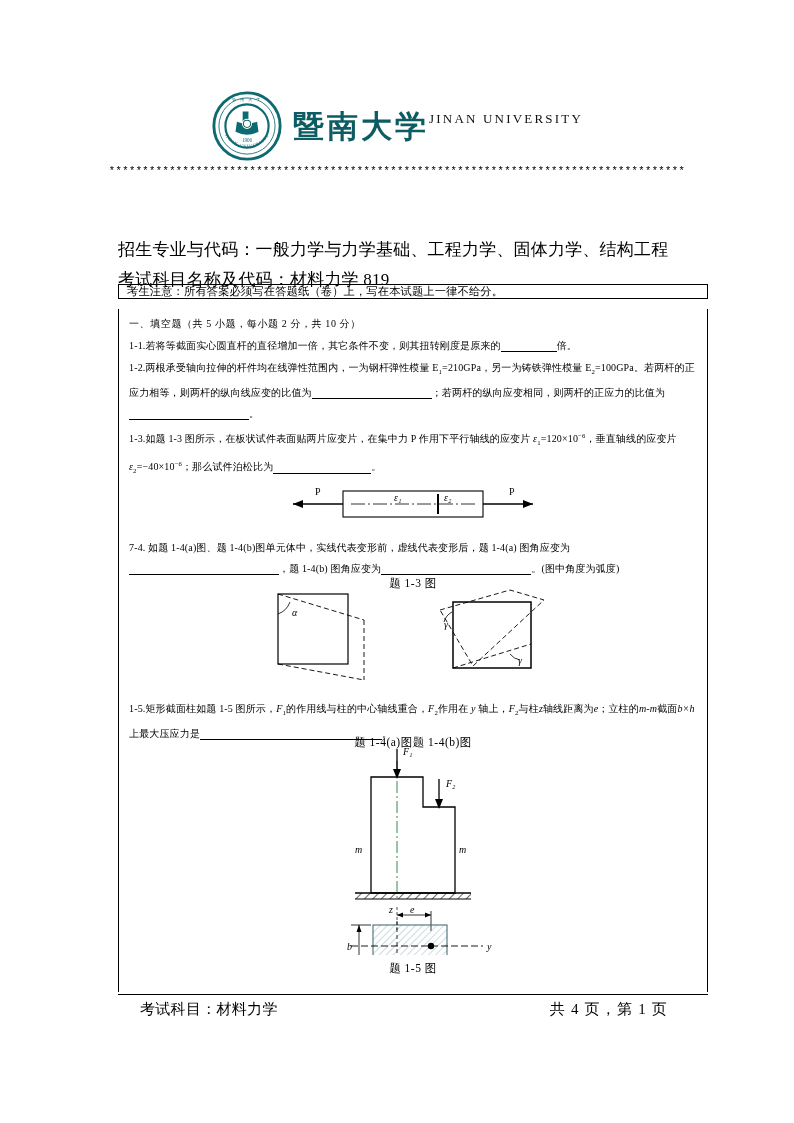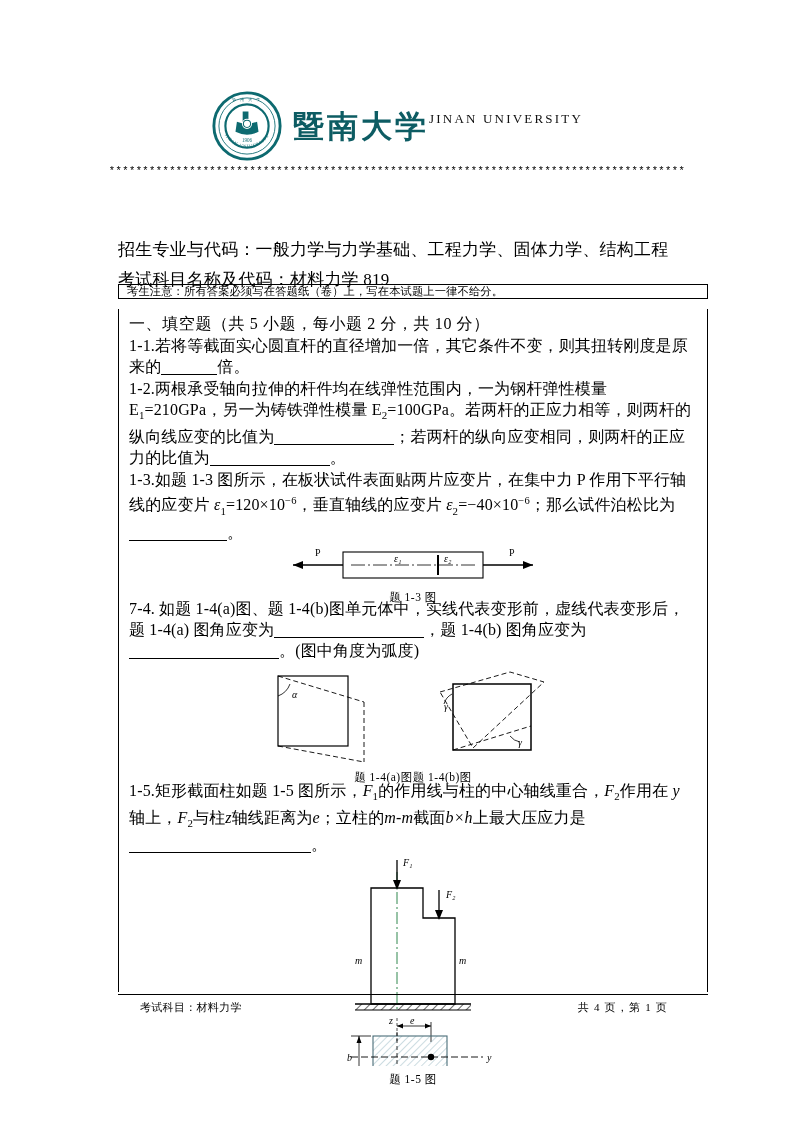--- a/index.html
+++ b/index.html
@@ -28,48 +28,48 @@
   
   .notice{position:absolute;left:118px;top:284px;width:590px;height:15px;
           border:1.3px solid #000;box-sizing:border-box;display:flex;align-items:center;}
   .notice span{font-size:11.3px;padding-left:8px;letter-spacing:.1px;}
 
   
   .bodybox{position:absolute;left:118px;top:309px;width:590px;height:683px;
            border-left:1.6px solid #000;border-right:1.1px solid #000;box-sizing:border-box;}
   .inner{position:absolute;left:10px;top:4px;width:568px;}
 
-  .q{font-size:16px;line-height:21px;letter-spacing:.15px;margin-bottom:1px;}
+  .q{font-size:10px;line-height:21px;letter-spacing:.15px;margin-bottom:1px;}
   .q.sec{letter-spacing:.6px;}
   .blank{display:inline-block;border-bottom:1.1px solid #000;vertical-align:-3px;}
   .b-s{width:56px;}
   .b-m{width:98px;}
   .b-l{width:120px;}
   .b-xl{width:150px;}
   .b-xxl{width:182px;}
   i.v{font-family:"Liberation Serif",serif;font-style:italic;}
   sub{font-size:.68em;}
   sup{font-size:.66em;}
 
   
   .fig{position:relative;width:100%;}
-  .figcap{text-align:center;font-size:11.5px;letter-spacing:.5px;}
+  .figcap{text-align:center;font-size:11.5px;letter-spacing:.5px;margin-top:47px;}
 
   .fig13{height:54px;}
   .fig14{height:118px;}
   .fig15{height:228px;}
 
   svg{display:block;margin:0 auto;}
   .fl{font-family:"Liberation Serif",serif;font-style:italic;font-size:10px;}
   .flr{font-family:"Liberation Serif",serif;font-size:10px;}
 
   
   .footrule{position:absolute;left:118px;top:994px;width:590px;border-top:1.1px solid #000;}
   .footer{position:absolute;top:1000px;left:118px;width:590px;display:flex;
-          justify-content:space-between;font-size:11px;letter-spacing:.3px;}
+          justify-content:space-between;font-size:15px;letter-spacing:.3px;}
   .footer .fl-left{padding-left:22px;}
   .footer .fl-right{padding-right:40px;letter-spacing:1.2px;}
 </style>
 </head>
 <body>
 
 <div class="page">
 
   <div class="header">
     <div class="logo-row">

